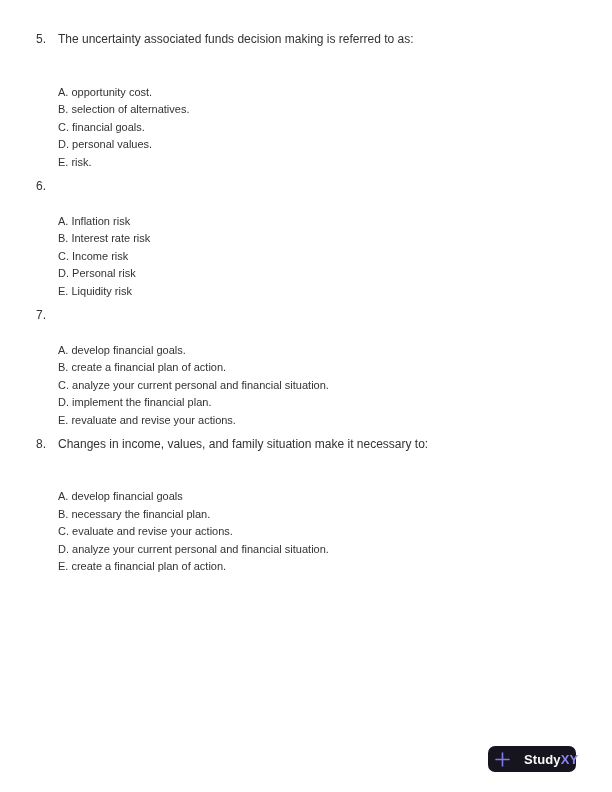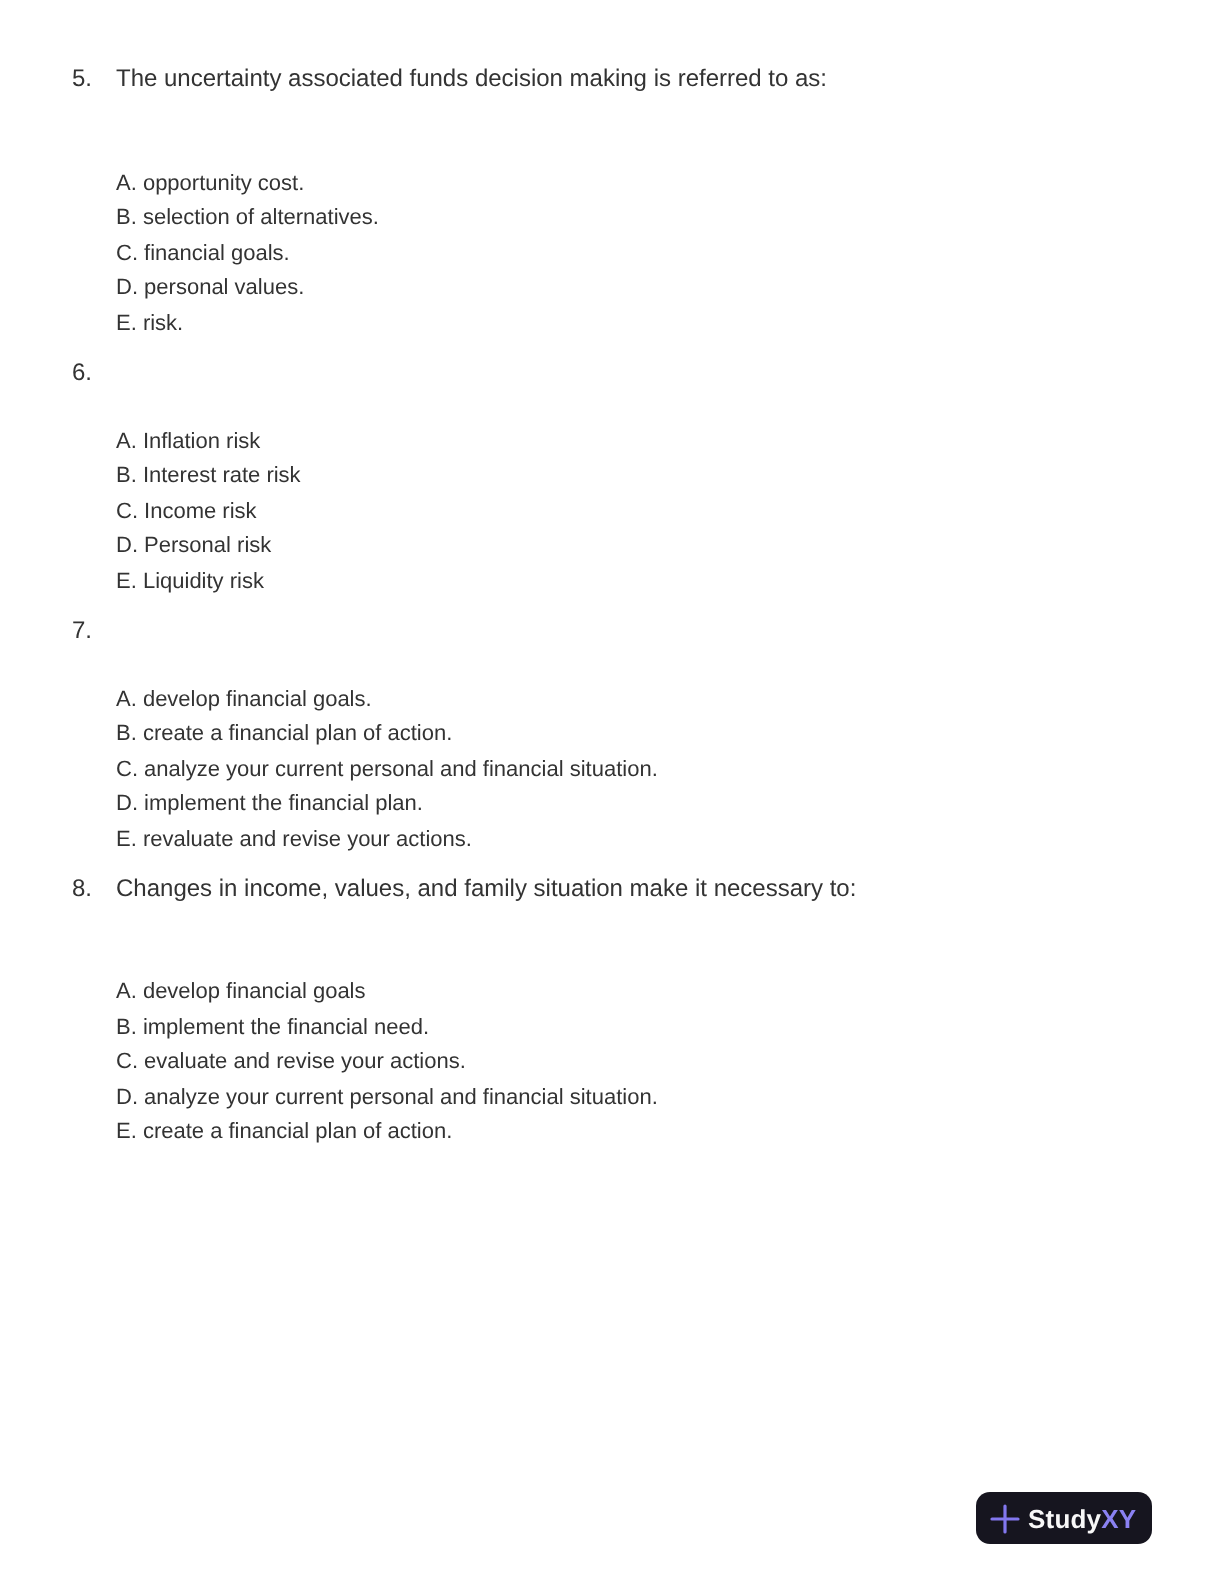--- a/index.html
+++ b/index.html
@@ -50,20 +50,21 @@
     left: 488px;
     top: 746px;
     width: 88px;
     height: 26px;
     border-radius: 7px;
     background: #16151f;
     display: flex;
     align-items: center;
     padding-left: 7px;
     box-sizing: border-box;
+    gap: 10px;
   }
   .plus-icon {
     width: 15px;
     height: 15px;
     flex-shrink: 0;
     margin-right: 4px;
   }
   .brand-text {
     font-size: 13px;
     font-weight: bold;
@@ -118,21 +119,21 @@
       </div>
     </div>
   </div>
 
   <div class="question">
     <div class="qnum">8.</div>
     <div class="qbody">
       <div class="qtext">Changes in income, values, and family situation make it necessary to:</div>
       <div class="options">
         <div class="option">A. develop financial goals</div>
-        <div class="option">B. implement the financial need.</div>
+        <div class="option">B. necessary the financial plan.</div>
         <div class="option">C. evaluate and revise your actions.</div>
         <div class="option">D. analyze your current personal and financial situation.</div>
         <div class="option">E. create a financial plan of action.</div>
       </div>
     </div>
   </div>
 
 </div>
 
 <div class="brand-badge">

